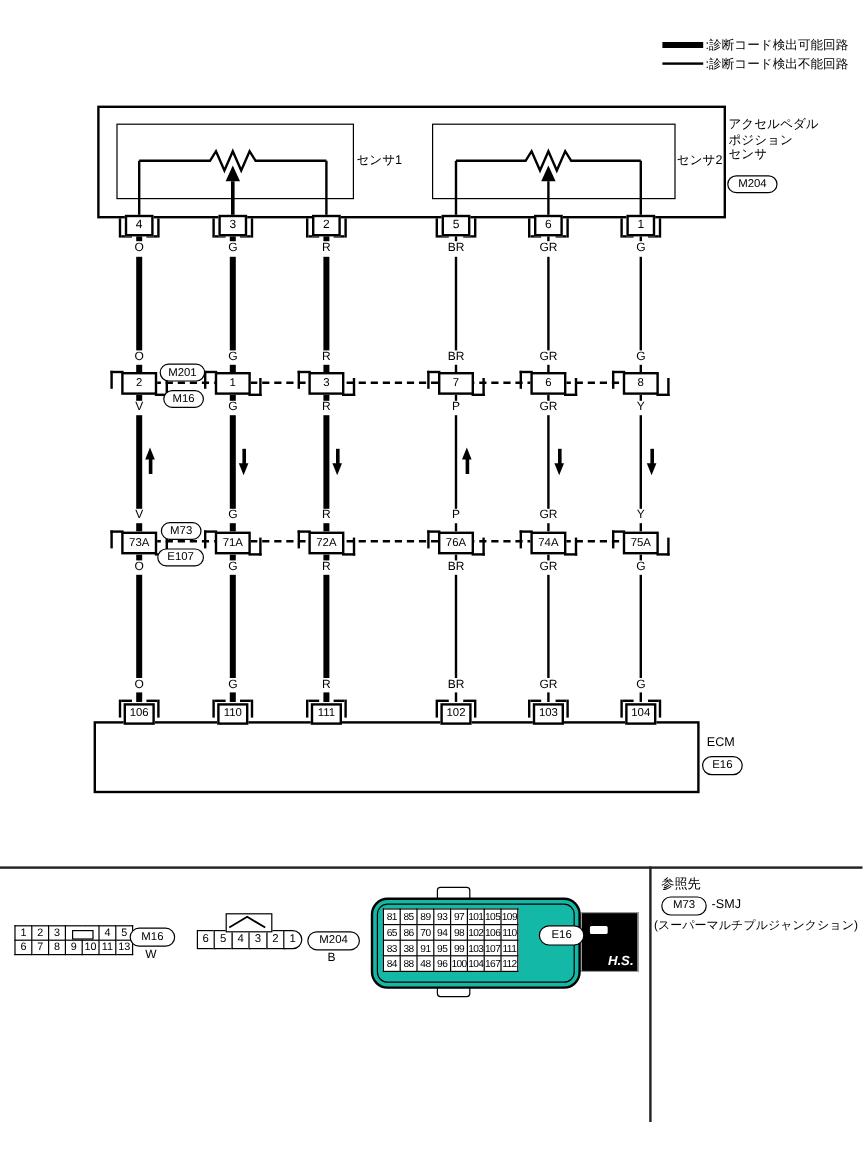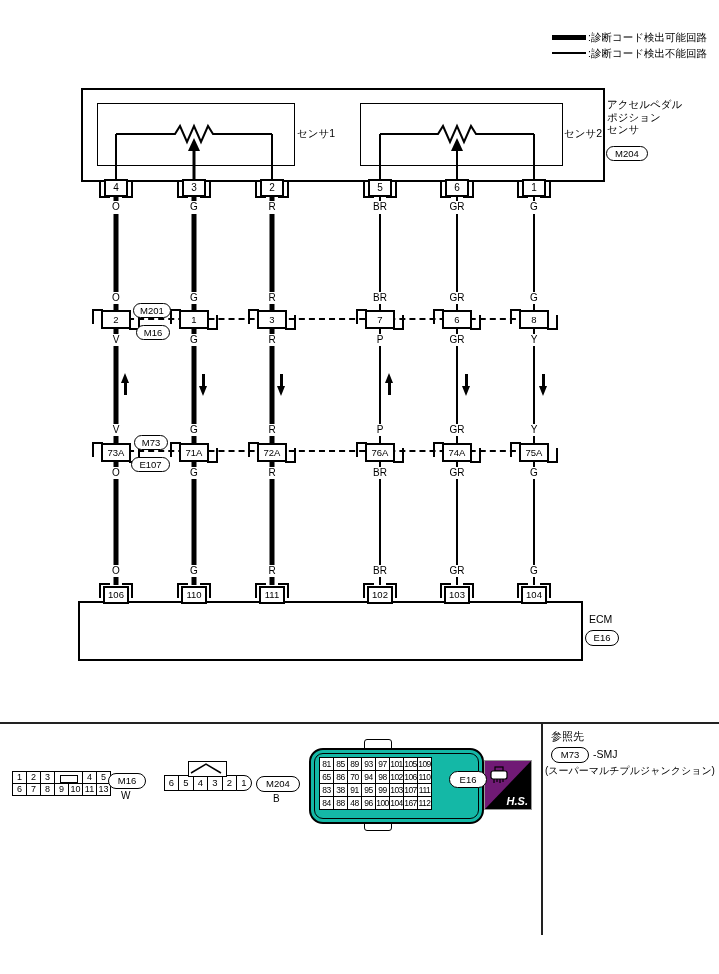--- a/index.html
+++ b/index.html
@@ -60,21 +60,21 @@
   .m204{position:absolute;display:flex;z-index:1;}
   .c204{width:14px;height:14px;border:1.5px solid #000;margin-left:-1.5px;background:#fff;
         font-size:9.5px;line-height:14px;text-align:center;}
   .c204:first-child{border-radius:8px 0 0 8px;margin-left:0;}
   .c204:last-child{border-radius:0 8px 8px 0;}
   .m204tab{position:absolute;left:23px;top:-14px;width:37px;height:14px;border:1.5px solid #000;background:#fff;}
   .e16tab{position:absolute;width:26px;height:12px;border:1.5px solid #000;border-radius:3px;background:#fff;z-index:0;}
   .e16out{position:absolute;left:309px;top:748px;width:135px;height:72px;border:2px solid #000;
         border-radius:14px;background:#14b8a6;z-index:1;padding-left:36px;}
   .e16in{position:absolute;left:3px;top:3px;right:3px;bottom:3px;border:1.5px solid #000;border-radius:9px;}
-  .hs{position:absolute;left:484px;top:760px;width:46px;height:48px;border:1px solid #999;background:#701a75;}
+  .hs{position:absolute;left:484px;top:760px;width:46px;height:48px;border:1px solid #999;background:#000000;}
   .hstri{position:absolute;left:0;top:0;right:0;bottom:0;background:#000;
         clip-path:polygon(100% 0,100% 100%,0 100%);}
   .hstxt{position:absolute;right:3px;bottom:2px;color:#fff;font-weight:bold;font-style:italic;font-size:11px;z-index:2;}
   .vline{position:absolute;width:0;border-left:2px solid #222;}
   .hline{position:absolute;height:0;border-top:2px solid #222;}
   svg{display:block;}
 </style>
 </head>
 <body>
 

